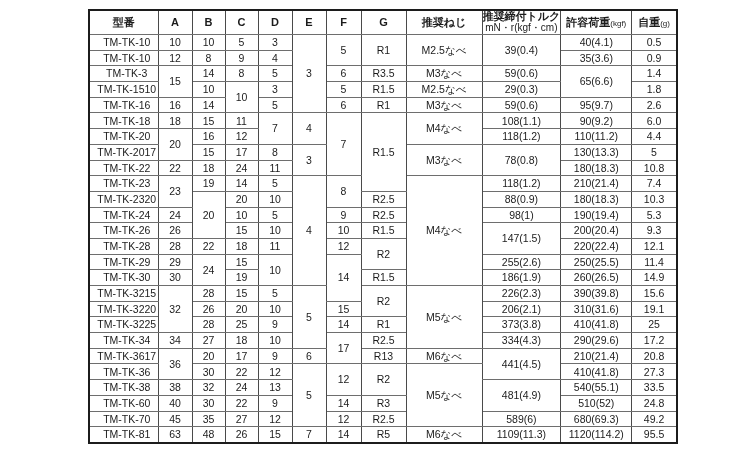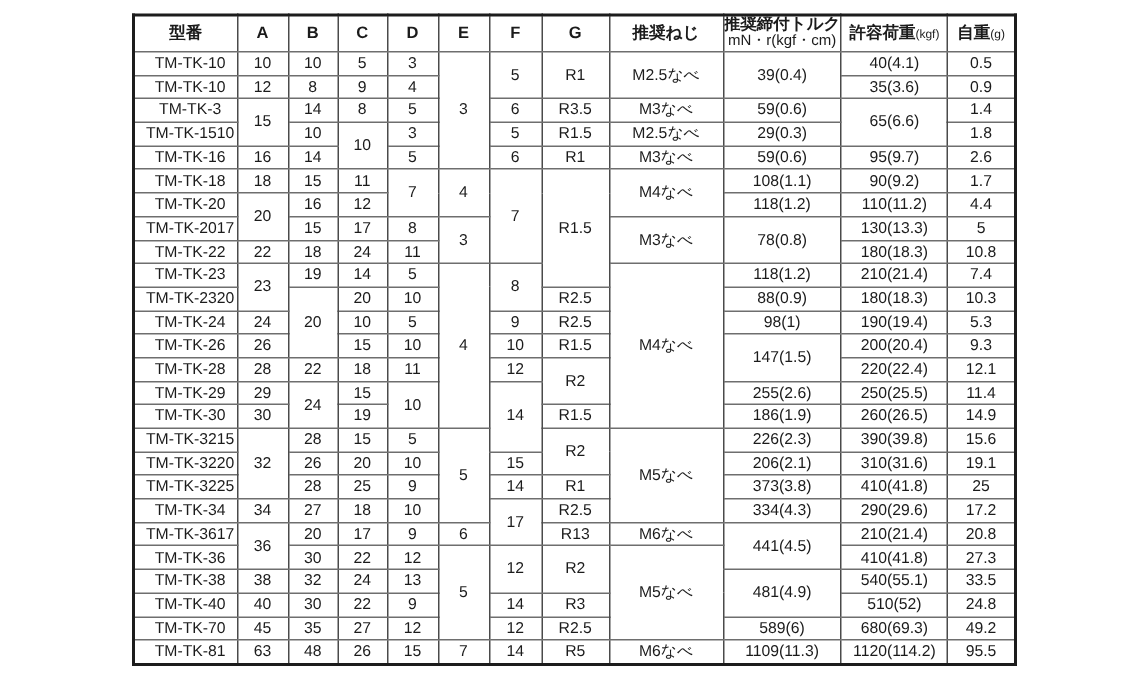--- a/index.html
+++ b/index.html
@@ -135,21 +135,21 @@
           <td>18</td>
           <td>15</td>
           <td>11</td>
           <td rowspan="2">7</td>
           <td rowspan="2">4</td>
           <td rowspan="4">7</td>
           <td rowspan="5">R1.5</td>
           <td rowspan="2">M4なべ</td>
           <td>108(1.1)</td>
           <td>90(9.2)</td>
-          <td>1.7</td>
+          <td>6.0</td>
         </tr>
         <tr>
           <td class="model">TM-TK-20</td>
           <td rowspan="2">20</td>
           <td>16</td>
           <td>12</td>
           <td>118(1.2)</td>
           <td>110(11.2)</td>
           <td>4.4</td>
         </tr>
@@ -324,21 +324,21 @@
           <td class="model">TM-TK-38</td>
           <td>38</td>
           <td>32</td>
           <td>24</td>
           <td>13</td>
           <td rowspan="2">481(4.9)</td>
           <td>540(55.1)</td>
           <td>33.5</td>
         </tr>
         <tr>
-          <td class="model">TM-TK-40</td>
+          <td class="model">TM-TK-60</td>
           <td>40</td>
           <td>30</td>
           <td>22</td>
           <td>9</td>
           <td>14</td>
           <td>R3</td>
           <td>510(52)</td>
           <td>24.8</td>
         </tr>
         <tr>

